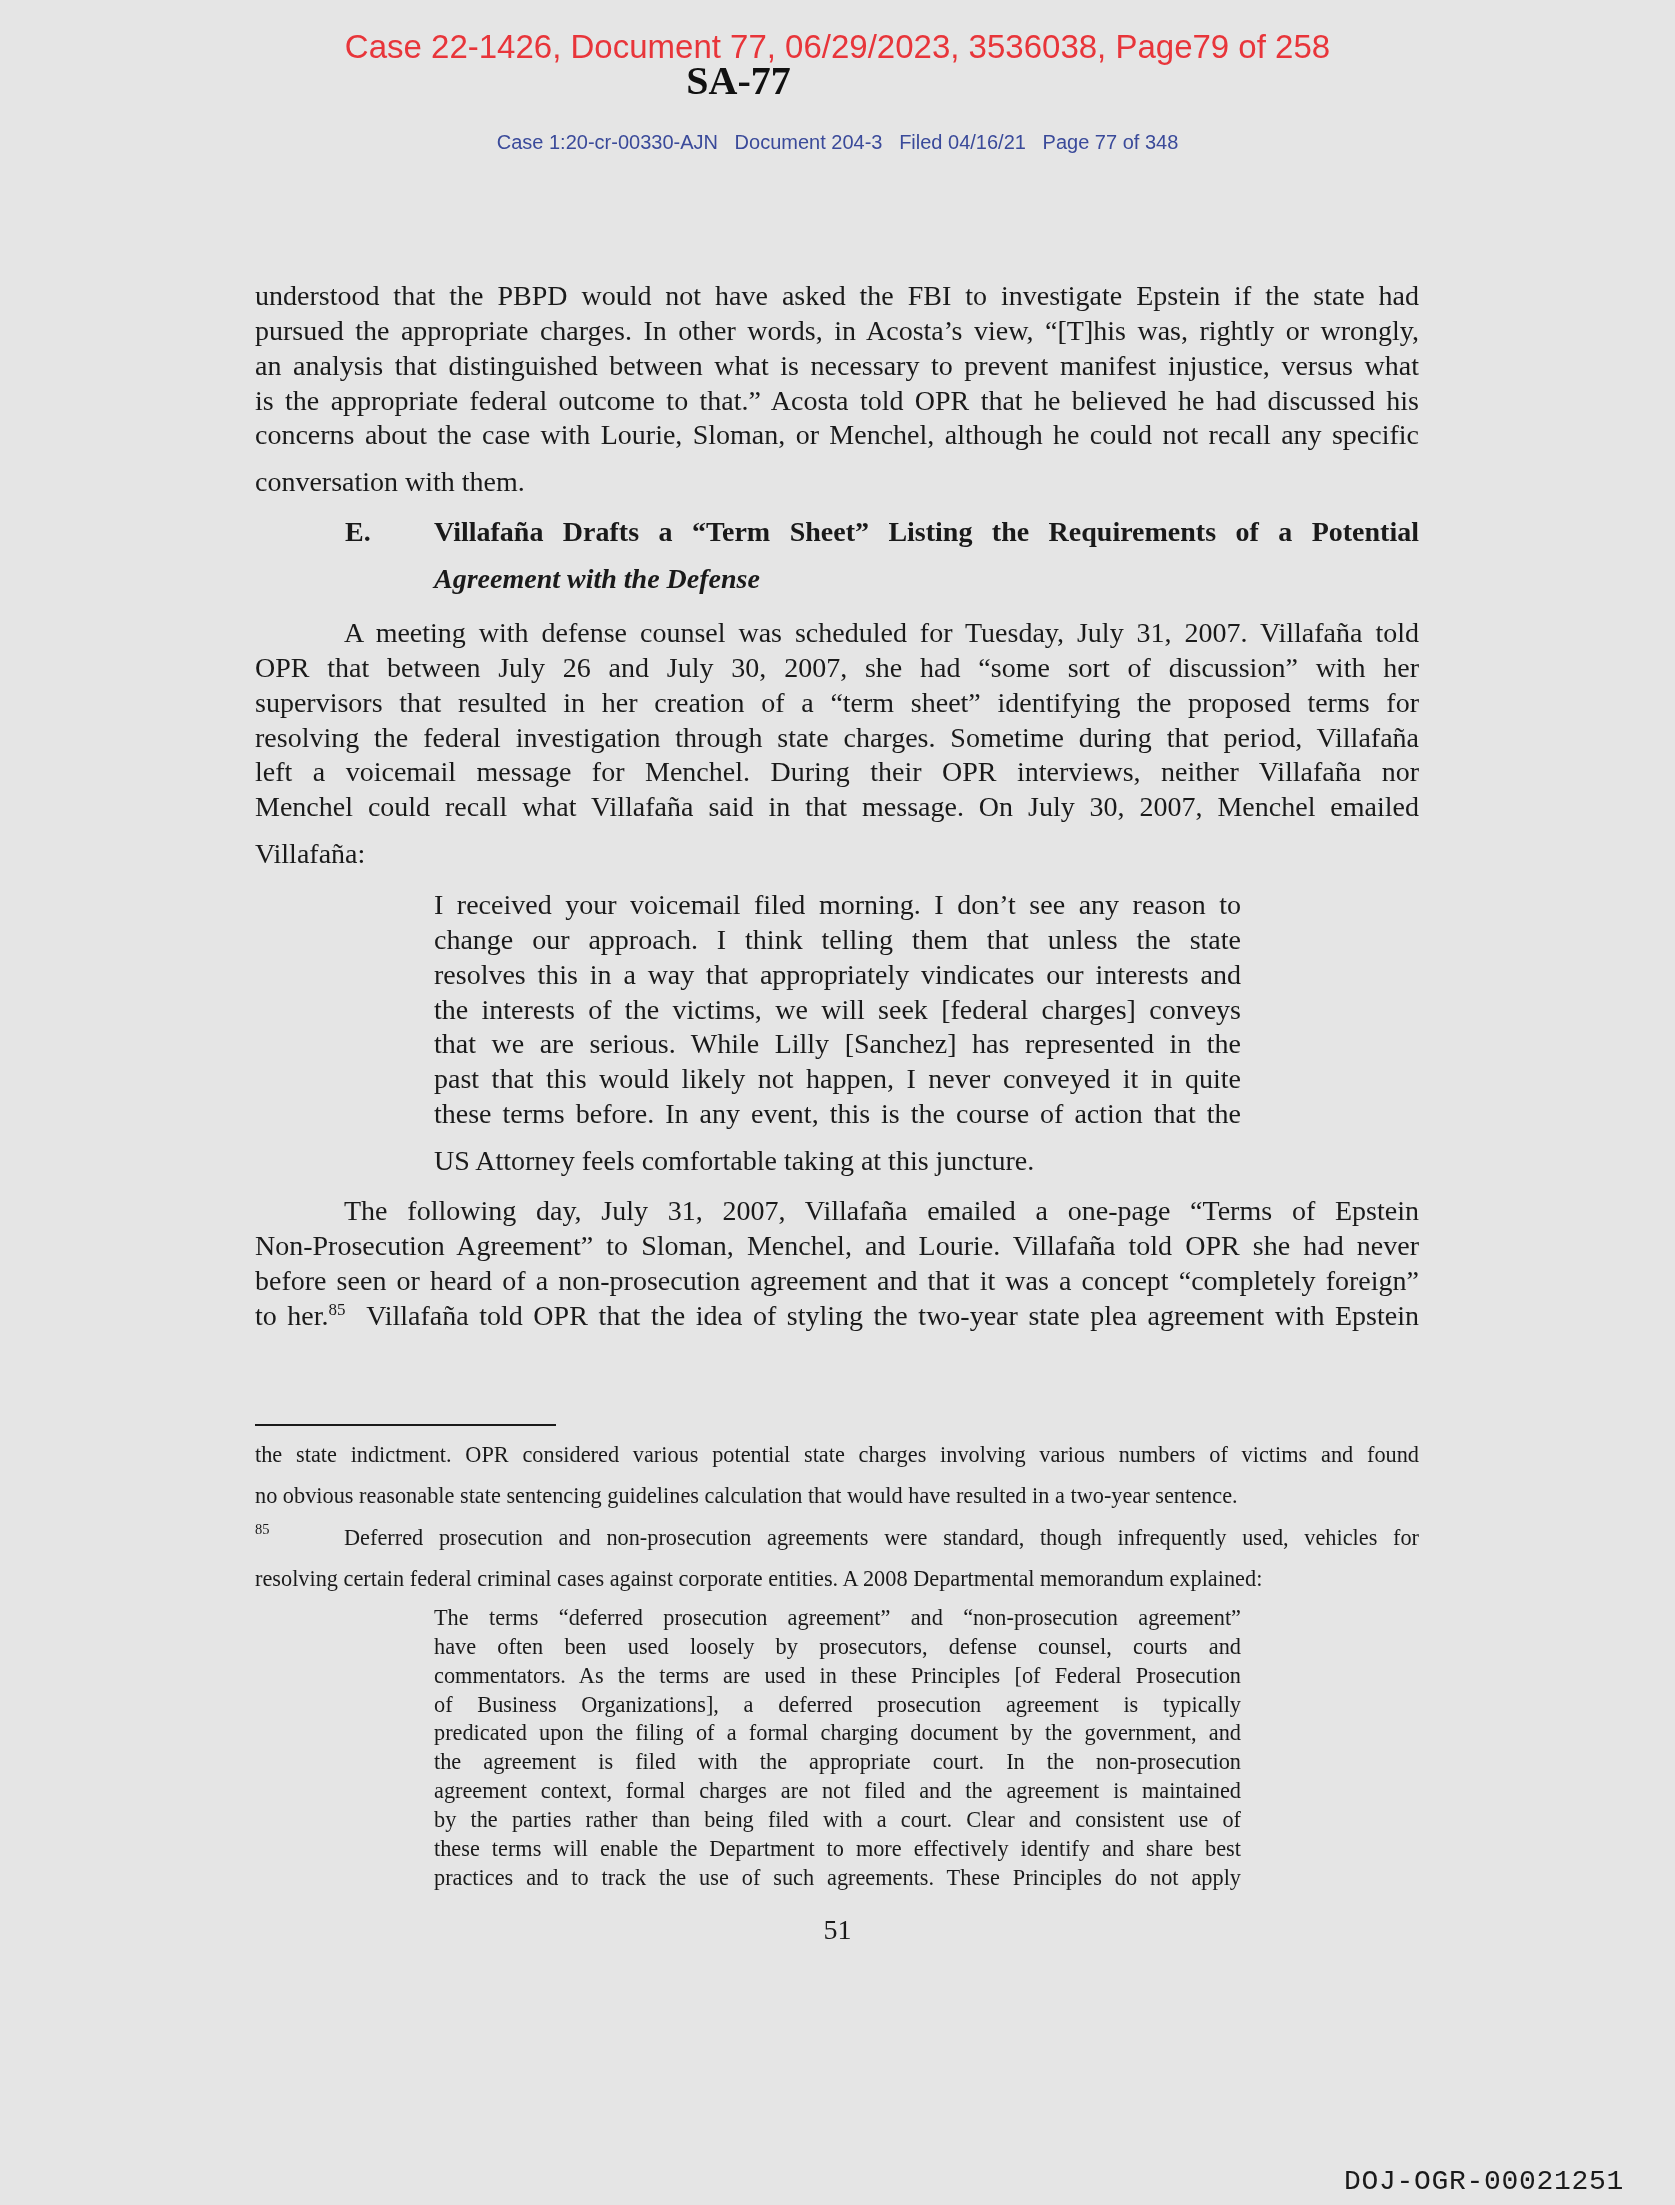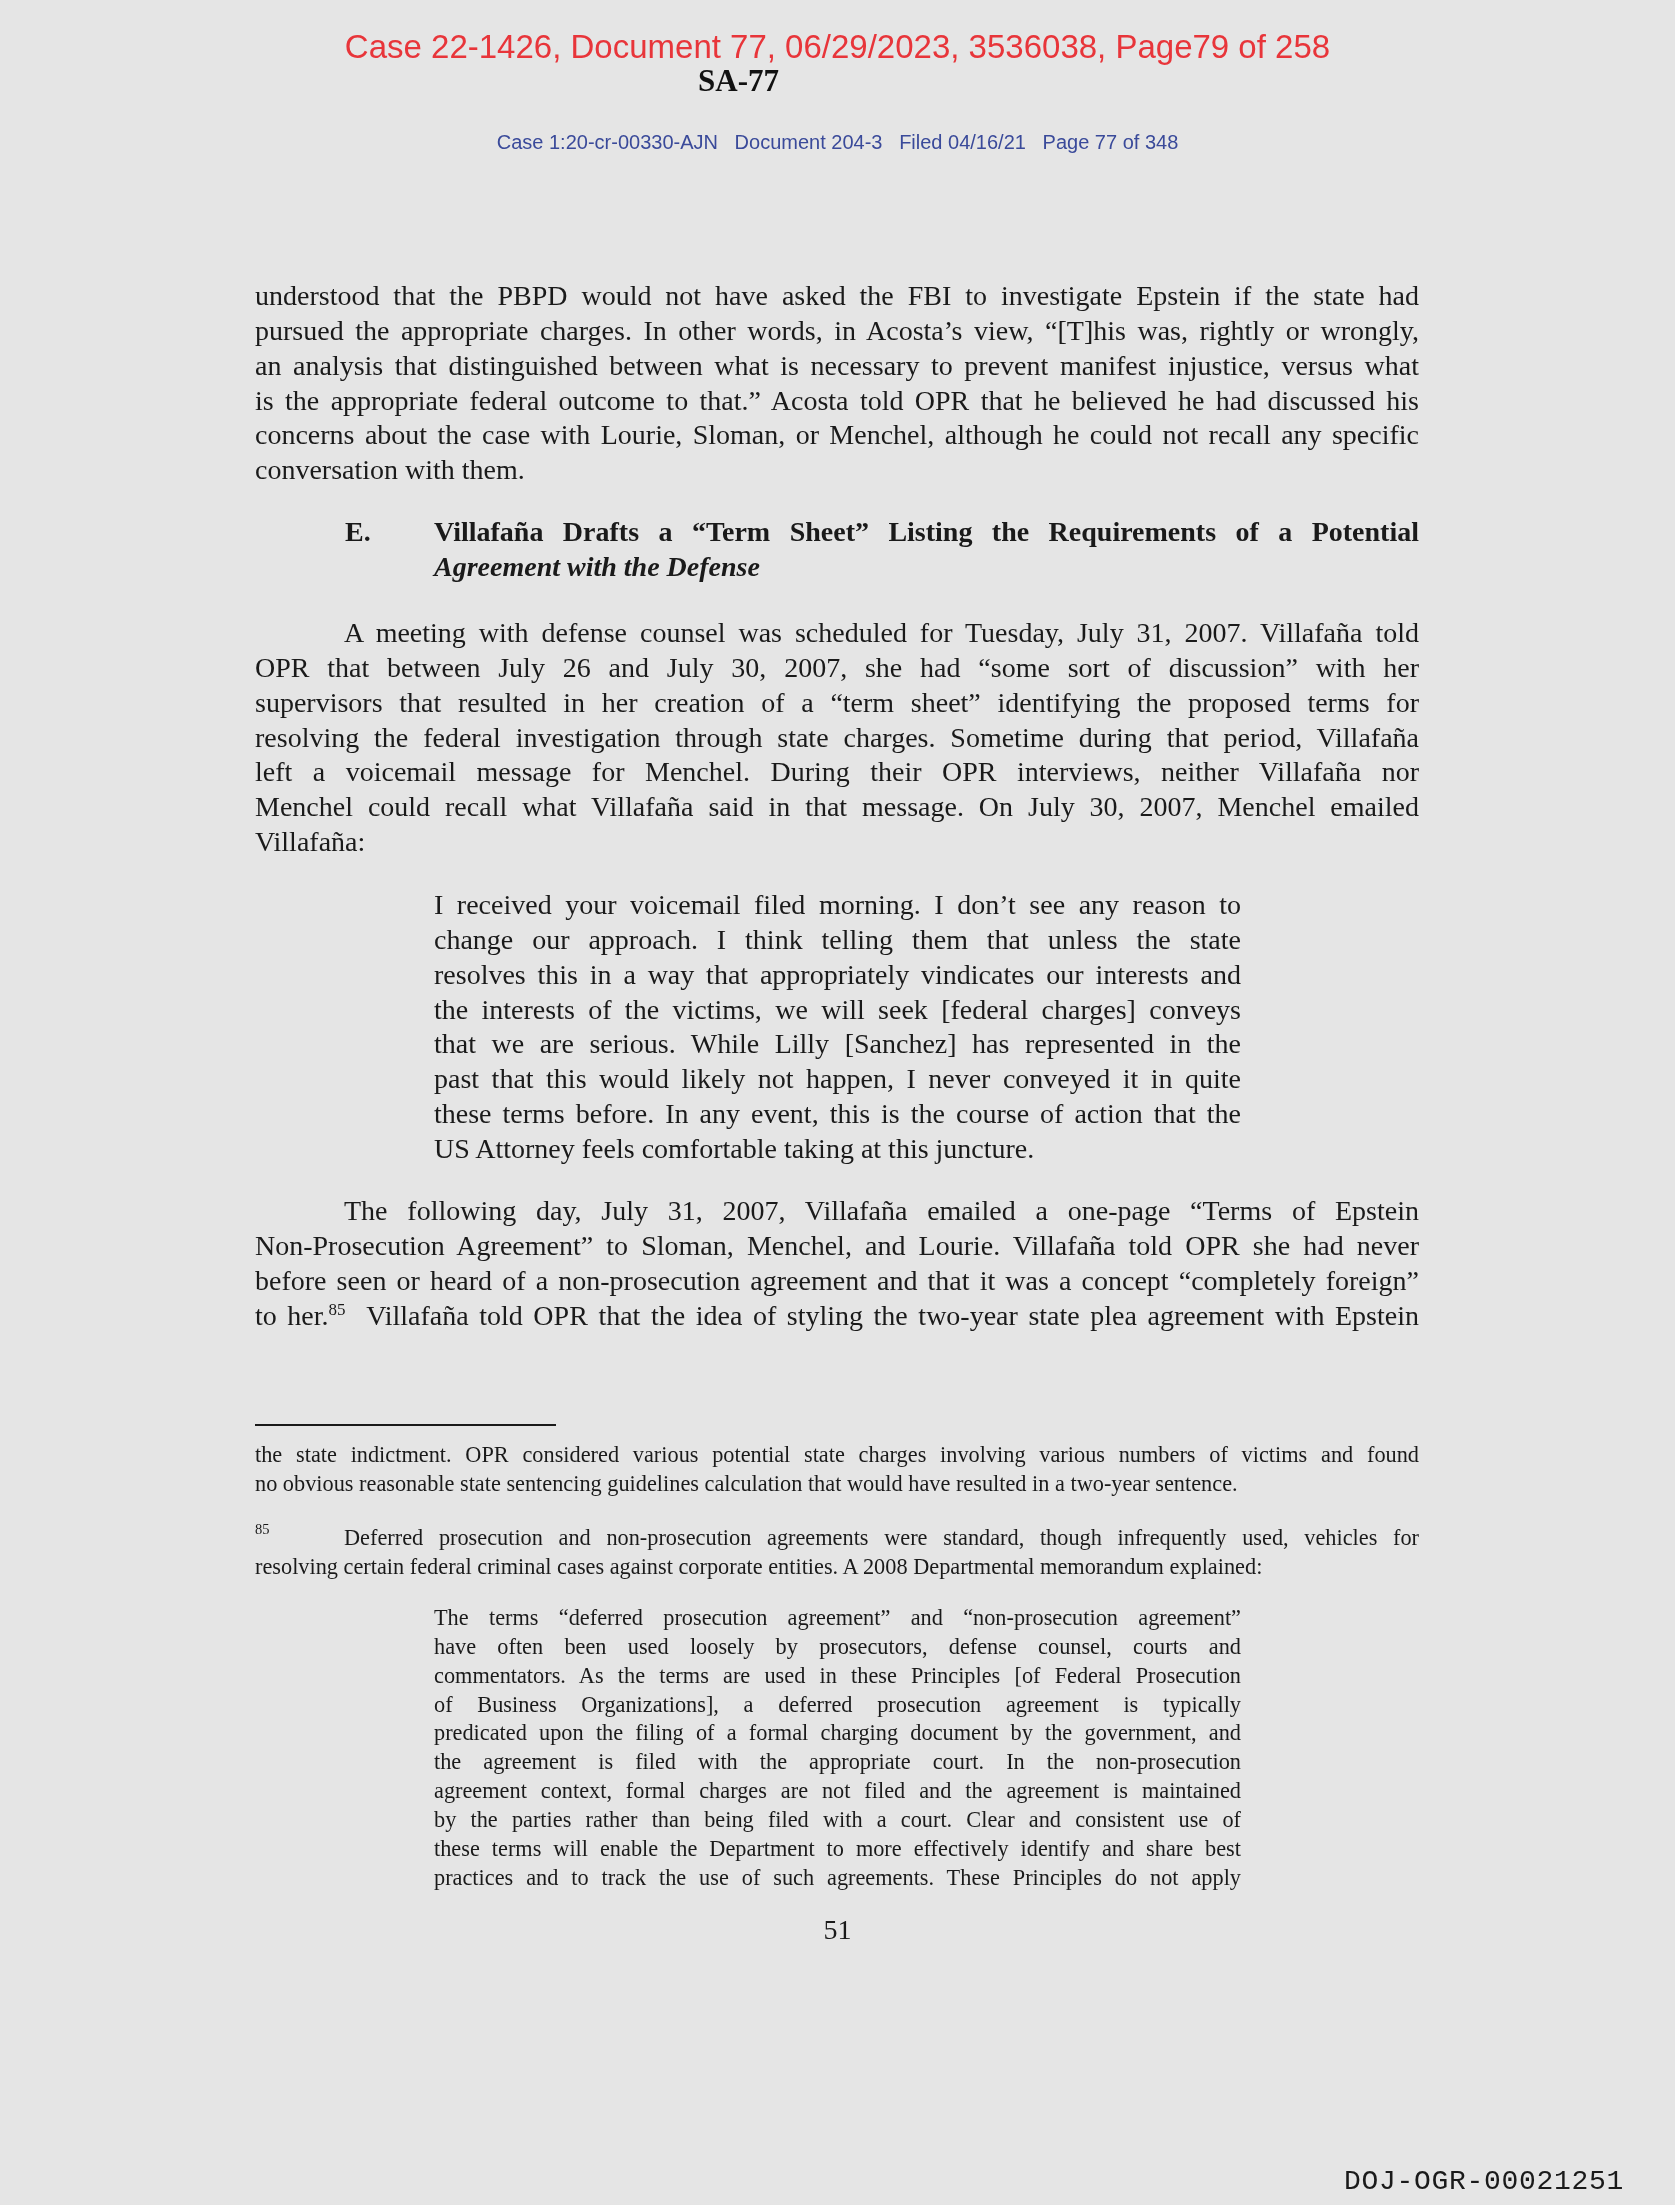--- a/index.html
+++ b/index.html
@@ -6,34 +6,34 @@
   body { width: 1675px; height: 2205px; position: relative; overflow: hidden; }
   .page { position: absolute; left: 0; top: 0; width: 1675px; height: 2205px; background: #e5e5e5; }
 
   .stamp-top {
     position: absolute; left: 0; width: 1675px; top: 28px; text-align: center;
     font-family: "Liberation Sans", sans-serif; font-size: 33px; line-height: 38px;
     color: #e8353a; white-space: nowrap;
   }
   .stamp-sa {
     position: absolute; left: 0; width: 1477px; top: 58px; text-align: center;
-    font-family: "Liberation Serif", serif; font-weight: bold; font-size: 31px; line-height: 46px;
+    font-family: "Liberation Serif", serif; font-weight: bold; font-size: 40px; line-height: 46px;
     color: #111; white-space: nowrap;
   }
   .stamp-case {
     position: absolute; left: 0; width: 1675px; top: 125px; text-align: center;
     font-family: "Liberation Sans", sans-serif; font-size: 20px; line-height: 35px;
     color: #3a4a9a; white-space: pre;
   }
 
   .line {
     position: absolute; font-family: "Liberation Serif", serif; color: #1a1a1a;
     white-space: nowrap; text-align: justify; text-align-last: justify;
   }
-  .line.last { text-align-last: left; }
+  .line.last { text-align-last: left; margin-top: 12px; }
 
   .body-line { font-size: 28px; line-height: 34px; height: 34px; }
   .fn-line   { font-size: 22.3px; line-height: 29px; height: 29px; }
 
   .heading-num {
     position: absolute; left: 345px; top: 514px;
     font-family: "Liberation Serif", serif; font-weight: bold; font-size: 28px; line-height: 35px; color: #1a1a1a;
   }
   .heading-line { font-weight: bold; font-size: 28px; line-height: 35px; height: 35px; }
 

